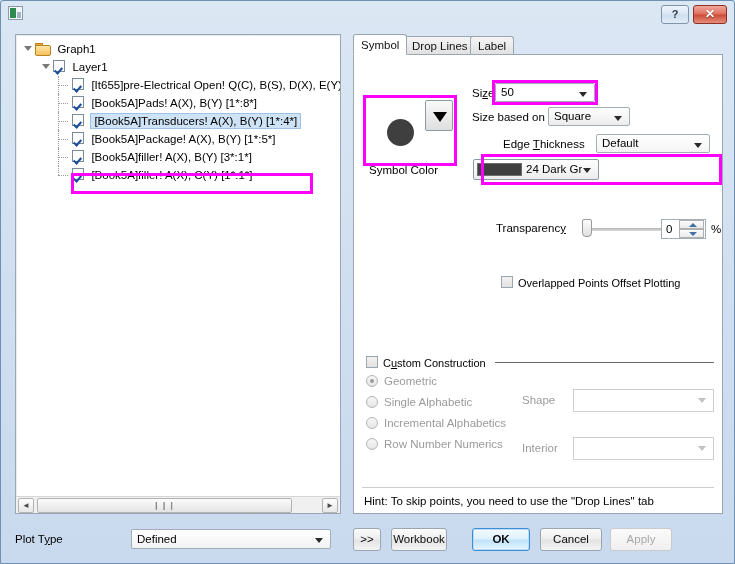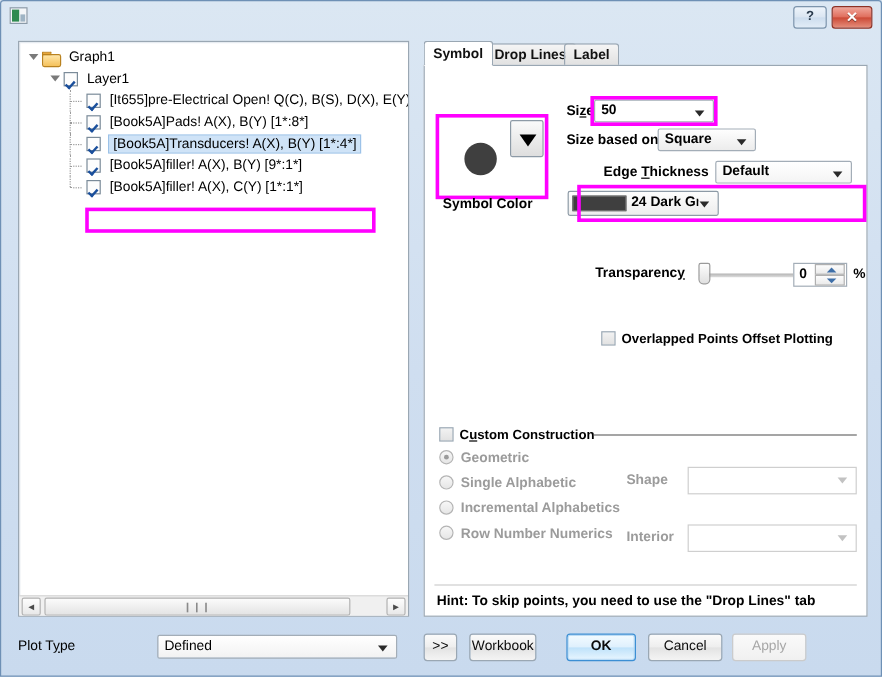--- a/index.html
+++ b/index.html
@@ -249,21 +249,21 @@
     width: 0; height: 0;
     border-left: 4px solid transparent;
     border-right: 4px solid transparent;
     border-top: 5px solid #2a2a2a;
   }
 
   
   #right-pane {
     position: absolute;
     left: 352px; top: 33px;
-    width: 370px; height: 480px; font-weight: bold;
+    width: 370px; height: 480px;
   }
   #tabstrip {
     position: absolute; left: 0; top: 0;
     width: 100%; height: 21px;
   }
   .tab {
     position: absolute; top: 2px;
     height: 19px;
     padding: 0 7px;
     line-height: 18px;
@@ -583,25 +583,30 @@
         <span class="cbox"></span>
         <span class="nlabel">[Book5A]Pads! A(X), B(Y) [1*:8*]</span>
       </div>
 
       <div class="node selected" style="padding-left:40px;">
         <span class="dotline"></span>
         <span class="cbox"></span>
         <span class="nlabel">[Book5A]Transducers! A(X), B(Y) [1*:4*]</span>
       </div>
 
-
       <div class="node" style="padding-left:40px;">
         <span class="dotline"></span>
         <span class="cbox"></span>
-        <span class="nlabel">[Book5A]filler! A(X), B(Y) [9*:1*]</span>
+        <span class="nlabel">[Book5A]Package! A(X), B(Y) [1*:5*]</span>
+      </div>
+
+      <div class="node" style="padding-left:40px;">
+        <span class="dotline"></span>
+        <span class="cbox"></span>
+        <span class="nlabel">[Book5A]filler! A(X), B(Y) [3*:1*]</span>
       </div>
 
       <div class="node" style="padding-left:40px;">
         <span class="dotline last"></span>
         <span class="cbox"></span>
         <span class="nlabel">[Book5A]filler! A(X), C(Y) [1*:1*]</span>
       </div>
 
     </div>
 

